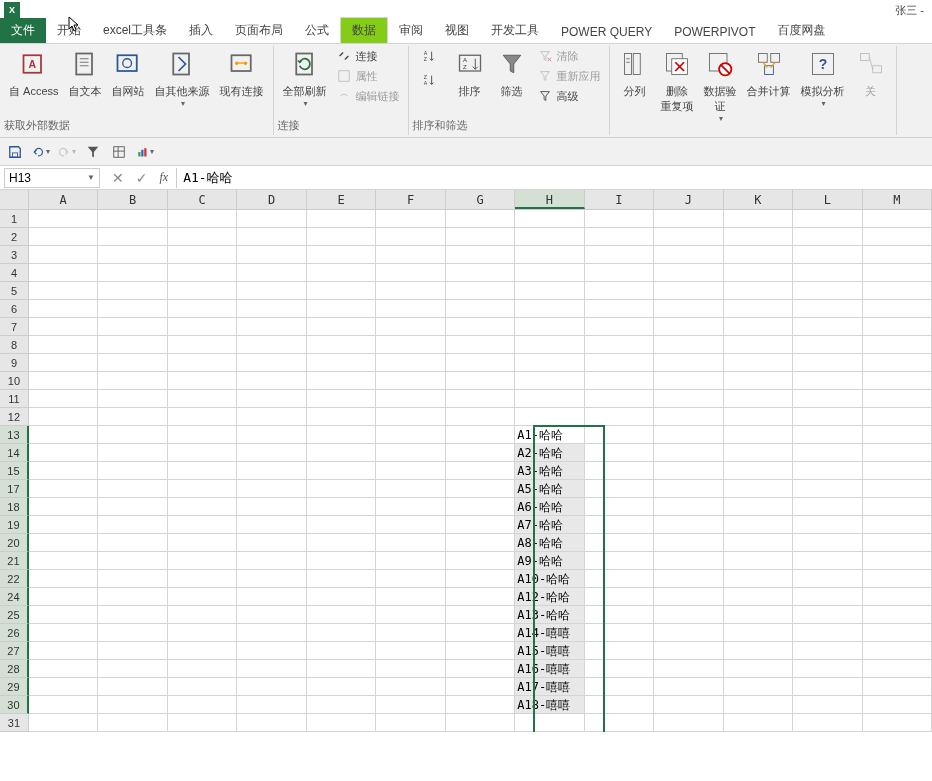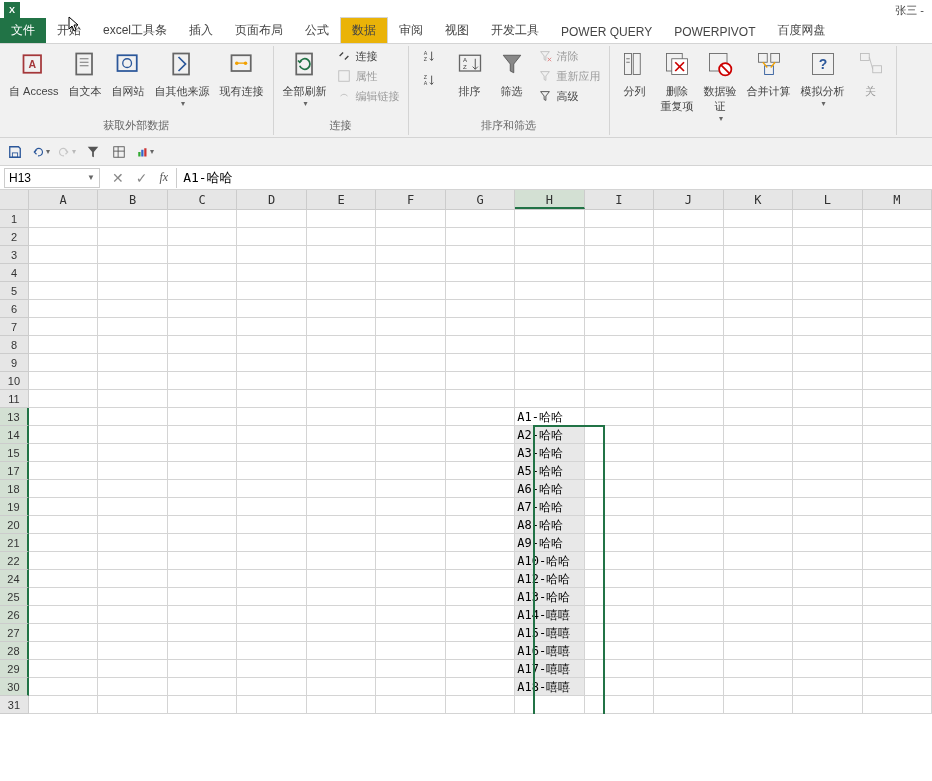--- a/index.html
+++ b/index.html
@@ -3,26 +3,26 @@
 <meta charset="utf-8">
 <style>
 * { margin: 0; padding: 0; box-sizing: border-box; }
 body { font-family: "Microsoft YaHei", "SimSun", sans-serif; font-size: 12px; background: #fff; overflow: hidden; }
 .titlebar { height: 20px; background: #fff; display: flex; align-items: center; position: relative; }
 .titlebar .excel-icon { width: 16px; height: 16px; margin-left: 4px; background: #217346; color: #fff; display: flex; align-items: center; justify-content: center; font-size: 9px; font-weight: bold; }
 .titlebar .user { position: absolute; right: 8px; font-size: 11px; color: #444; }
 .tabs { height: 24px; background: #fff; display: flex; align-items: flex-end; border-bottom: 1px solid #d4d4d4; }
 .tab { padding: 4px 11px; font-size: 12px; color: #444; cursor: pointer; position: relative; }
 .tab.file { background: #217346; color: #fff; }
-.tab.active { background: #eab308; border: 1px solid #d4d4d4; border-bottom: none; }
+.tab.active { background: #84cc16; border: 1px solid #d4d4d4; border-bottom: none; }
 .cursor-arrow { position: absolute; }
 .ribbon { background: #f1f1f1; display: flex; border-bottom: 1px solid #d4d4d4; padding: 2px 0; height: 94px; }
 .ribbon-group { display: flex; flex-direction: column; border-right: 1px solid #d4d4d4; padding: 0 4px; }
 .ribbon-group-items { flex: 1; display: flex; align-items: flex-start; }
-.ribbon-group-label { text-align: center; font-size: 11px; color: #666; padding: 2px 0; }
+.ribbon-group-label { text-align: left; font-size: 11px; color: #666; padding: 2px 0; }
 .rbtn { display: flex; flex-direction: column; align-items: center; padding: 2px 5px; cursor: pointer; font-size: 11px; color: #444; min-width: 40px; }
 .rbtn .ico { width: 32px; height: 32px; margin-bottom: 4px; display: flex; align-items: center; justify-content: center; }
 .rbtn .ico svg { width: 28px; height: 28px; }
 .rbtn.small { flex-direction: row; min-width: auto; padding: 2px 4px; align-items: center; }
 .rbtn.small .ico { width: 16px; height: 16px; margin: 0 4px 0 0; }
 .rbtn.small .ico svg { width: 14px; height: 14px; }
 .rvstack { display: flex; flex-direction: column; justify-content: flex-start; }
 .dropdown-arrow { font-size: 8px; margin-left: 2px; color: #666; }
 .qat { height: 28px; background: #f1f1f1; display: flex; align-items: center; padding: 0 6px; border-bottom: 1px solid #d4d4d4; gap: 8px; }
 .qat .qbtn { width: 18px; height: 18px; display: flex; align-items: center; justify-content: center; cursor: pointer; color: #666; }
@@ -566,20 +566,36 @@
         <div class="cell" style="width: 72px;"></div>
         <div class="cell" style="width: 72px;"></div>
         <div class="cell" style="width: 72px;"></div>
         <div class="cell" style="width: 72px;"></div>
         <div class="cell" style="width: 72px;"></div>
         <div class="cell" style="width: 72px;"></div>
         <div class="cell" style="width: 72px;"></div>
         <div class="cell" style="width: 72px;"></div>
       </div>
       <div class="row">
+        <div class="row-h">12</div>
+        <div class="cell" style="width: 72px;"></div>
+        <div class="cell" style="width: 72px;"></div>
+        <div class="cell" style="width: 72px;"></div>
+        <div class="cell" style="width: 72px;"></div>
+        <div class="cell" style="width: 72px;"></div>
+        <div class="cell" style="width: 72px;"></div>
+        <div class="cell" style="width: 72px;"></div>
+        <div class="cell" style="width: 72px;"></div>
+        <div class="cell" style="width: 72px;"></div>
+        <div class="cell" style="width: 72px;"></div>
+        <div class="cell" style="width: 72px;"></div>
+        <div class="cell" style="width: 72px;"></div>
+        <div class="cell" style="width: 72px;"></div>
+      </div>
+      <div class="row">
         <div class="row-h sel">13</div>
         <div class="cell" style="width: 72px;"></div>
         <div class="cell" style="width: 72px;"></div>
         <div class="cell" style="width: 72px;"></div>
         <div class="cell" style="width: 72px;"></div>
         <div class="cell" style="width: 72px;"></div>
         <div class="cell" style="width: 72px;"></div>
         <div class="cell" style="width: 72px;"></div>
         <div class="cell active" style="width: 72px;">A1-哈哈</div>
         <div class="cell" style="width: 72px;"></div>

